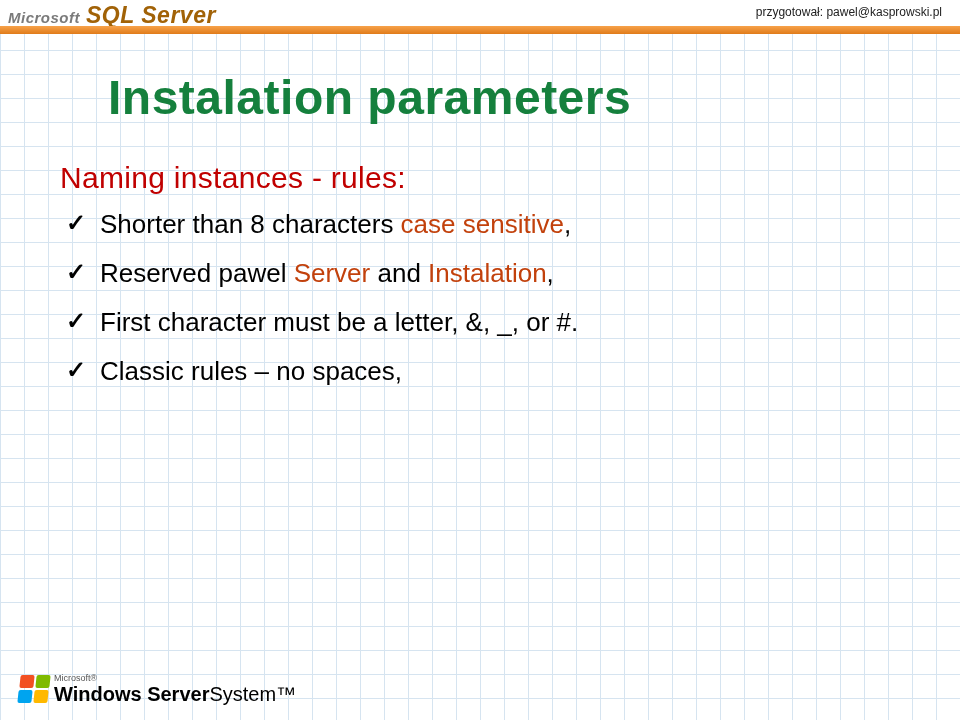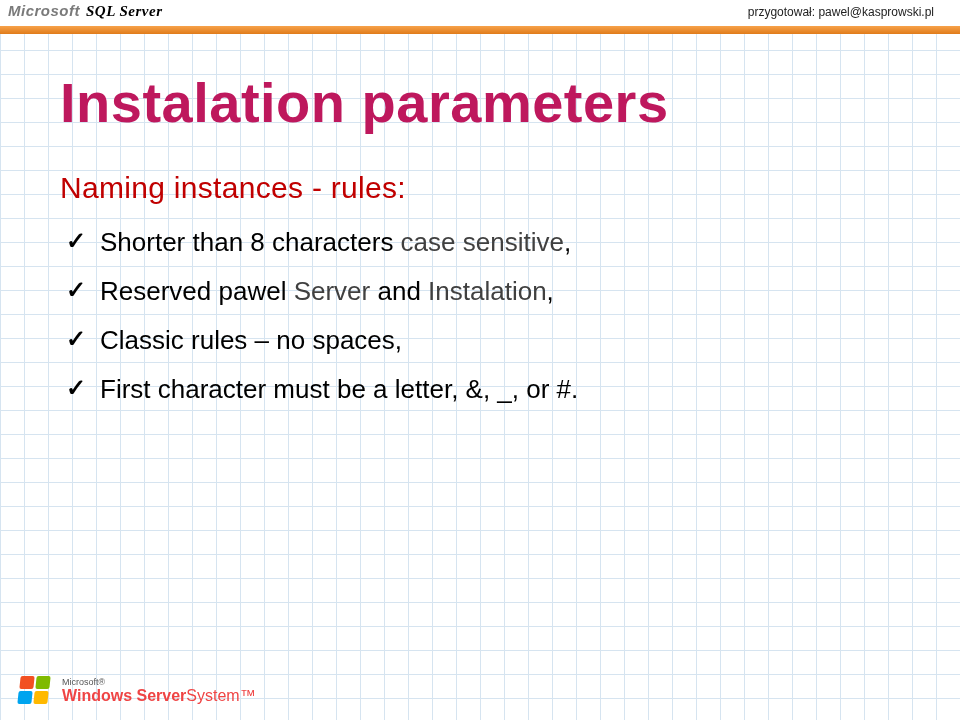--- a/index.html
+++ b/index.html
@@ -13,21 +13,21 @@
     position: absolute;
     top: 26px; left: 0; right: 0; bottom: 0;
     background-image:
       linear-gradient(#d6e4f0 1px, transparent 1px),
       linear-gradient(90deg, #d6e4f0 1px, transparent 1px);
     background-size: 24px 24px;
     z-index: 0;
   }
   .topbar {
     position: absolute;
-    top: 0; left: 0; right: 16px;
+    top: 0; left: 0; right: 8px;
     height: 27px;
     background: #fff;
     z-index: 2;
     border-bottom: 1px solid #e6e6e6;
     padding-left: 12px;
   }
   .orange-strip {
     position: absolute;
     top: 26px; left: 0; right: 0;
     height: 8px;
@@ -43,52 +43,53 @@
   }
   .sql-logo .ms {
     font-family: "Segoe UI", Tahoma, sans-serif;
     font-style: italic;
     font-weight: 600;
     color: #7a7a7a;
     font-size: 15px;
     letter-spacing: 0.5px;
   }
   .sql-logo .sql {
-    font-family: Liberation Serif, serif;
+    font-family: Liberation Sans, sans-serif;
     font-style: italic;
     font-weight: 700;
-    color: #000000;
-    font-size: 15px;
+    color: #a16207;
+    font-size: 23px;
     letter-spacing: 0.5px;
   }
   .prepared {
     position: absolute;
     right: 10px; top: 5px;
     font-size: 12px;
     color: #222;
     margin-left: 20px;
   }
   .content {
     position: absolute;
     top: 60px; left: 60px; right: 40px;
     z-index: 1;
   }
   .title {
-    font-size: 56px;
+    font-size: 48px;
     font-weight: 700;
-    color: #be185d;
+    color: #15803d;
     margin-top: 10px;
     margin-bottom: 36px;
     letter-spacing: 0.5px;
+    margin-left: 48px;
   }
   .subtitle {
     font-size: 30px;
     font-weight: 400;
     color: #c00000;
-    margin-bottom: 20px;
+    margin-bottom: 12px;
     letter-spacing: 0.3px;
   }
   .bullets {
     list-style: none;
     padding-left: 6px;
   }
   .bullets li {
     font-size: 26px;
     color: #000;
     margin-bottom: 14px;
@@ -98,47 +99,47 @@
     font-family: Arial, Helvetica, sans-serif;
   }
   .bullets li::before {
     content: "✓";
     position: absolute;
     left: 0; top: 0;
     font-size: 24px;
     font-weight: 700;
     color: #000;
   }
-  .hl { color: #404040; }
+  .hl { color: #c2410c; }
   .footer-logo {
     position: absolute;
     left: 18px; bottom: 14px;
     display: flex;
     align-items: center;
-    gap: 12px;
+    gap: 4px;
     z-index: 2;
   }
   .flag {
     width: 32px; height: 30px;
     position: relative;
   }
   .flag .q { position: absolute; width: 14px; height: 13px; border-radius: 2px; }
   .flag .r { background: #f25022; top: 0; left: 2px; transform: skewX(-6deg); }
   .flag .g { background: #7fba00; top: 0; left: 18px; transform: skewX(-6deg); }
   .flag .b { background: #00a4ef; top: 15px; left: 0px; transform: skewX(-6deg); }
   .flag .y { background: #ffb900; top: 15px; left: 16px; transform: skewX(-6deg); }
   .footer-text .ms-small {
     font-size: 9px;
     color: #555;
     font-family: "Segoe UI", Tahoma, sans-serif;
   }
   .footer-text .wss {
-    font-size: 16px;
+    font-size: 20px;
     font-weight: 700;
-    color: #ef4444;
+    color: #000000;
     font-family: "Segoe UI", Tahoma, sans-serif;
   }
   .footer-text .wss .thin { font-weight: 400; }
 </style>
 </head>
 <body>
 
 <div class="grid-bg"></div>
 
 <div class="topbar">
@@ -154,24 +155,24 @@
   <h1 class="title">Instalation parameters</h1>
   <div class="subtitle">Naming instances - rules:</div>
   <ul class="bullets">
     <li>
       <span>Shorter than 8 characters </span><span class="hl">case sensitive</span><span>,</span>
     </li>
     <li>
       <span>Reserved pawel </span><span class="hl">Server</span><span> and </span><span class="hl">Instalation</span><span>,</span>
     </li>
     <li>
-      <span>Classic rules – no spaces,</span>
+      <span>First character must be a letter, &amp;, _, or #.</span>
     </li>
     <li>
-      <span>First character must be a letter, &amp;, _, or #.</span>
+      <span>Classic rules – no spaces,</span>
     </li>
   </ul>
 </div>
 
 <div class="footer-logo">
   <div class="flag">
     <div class="q r"></div>
       <div class="q g"></div>
       <div class="q b"></div>
       <div class="q y"></div>

